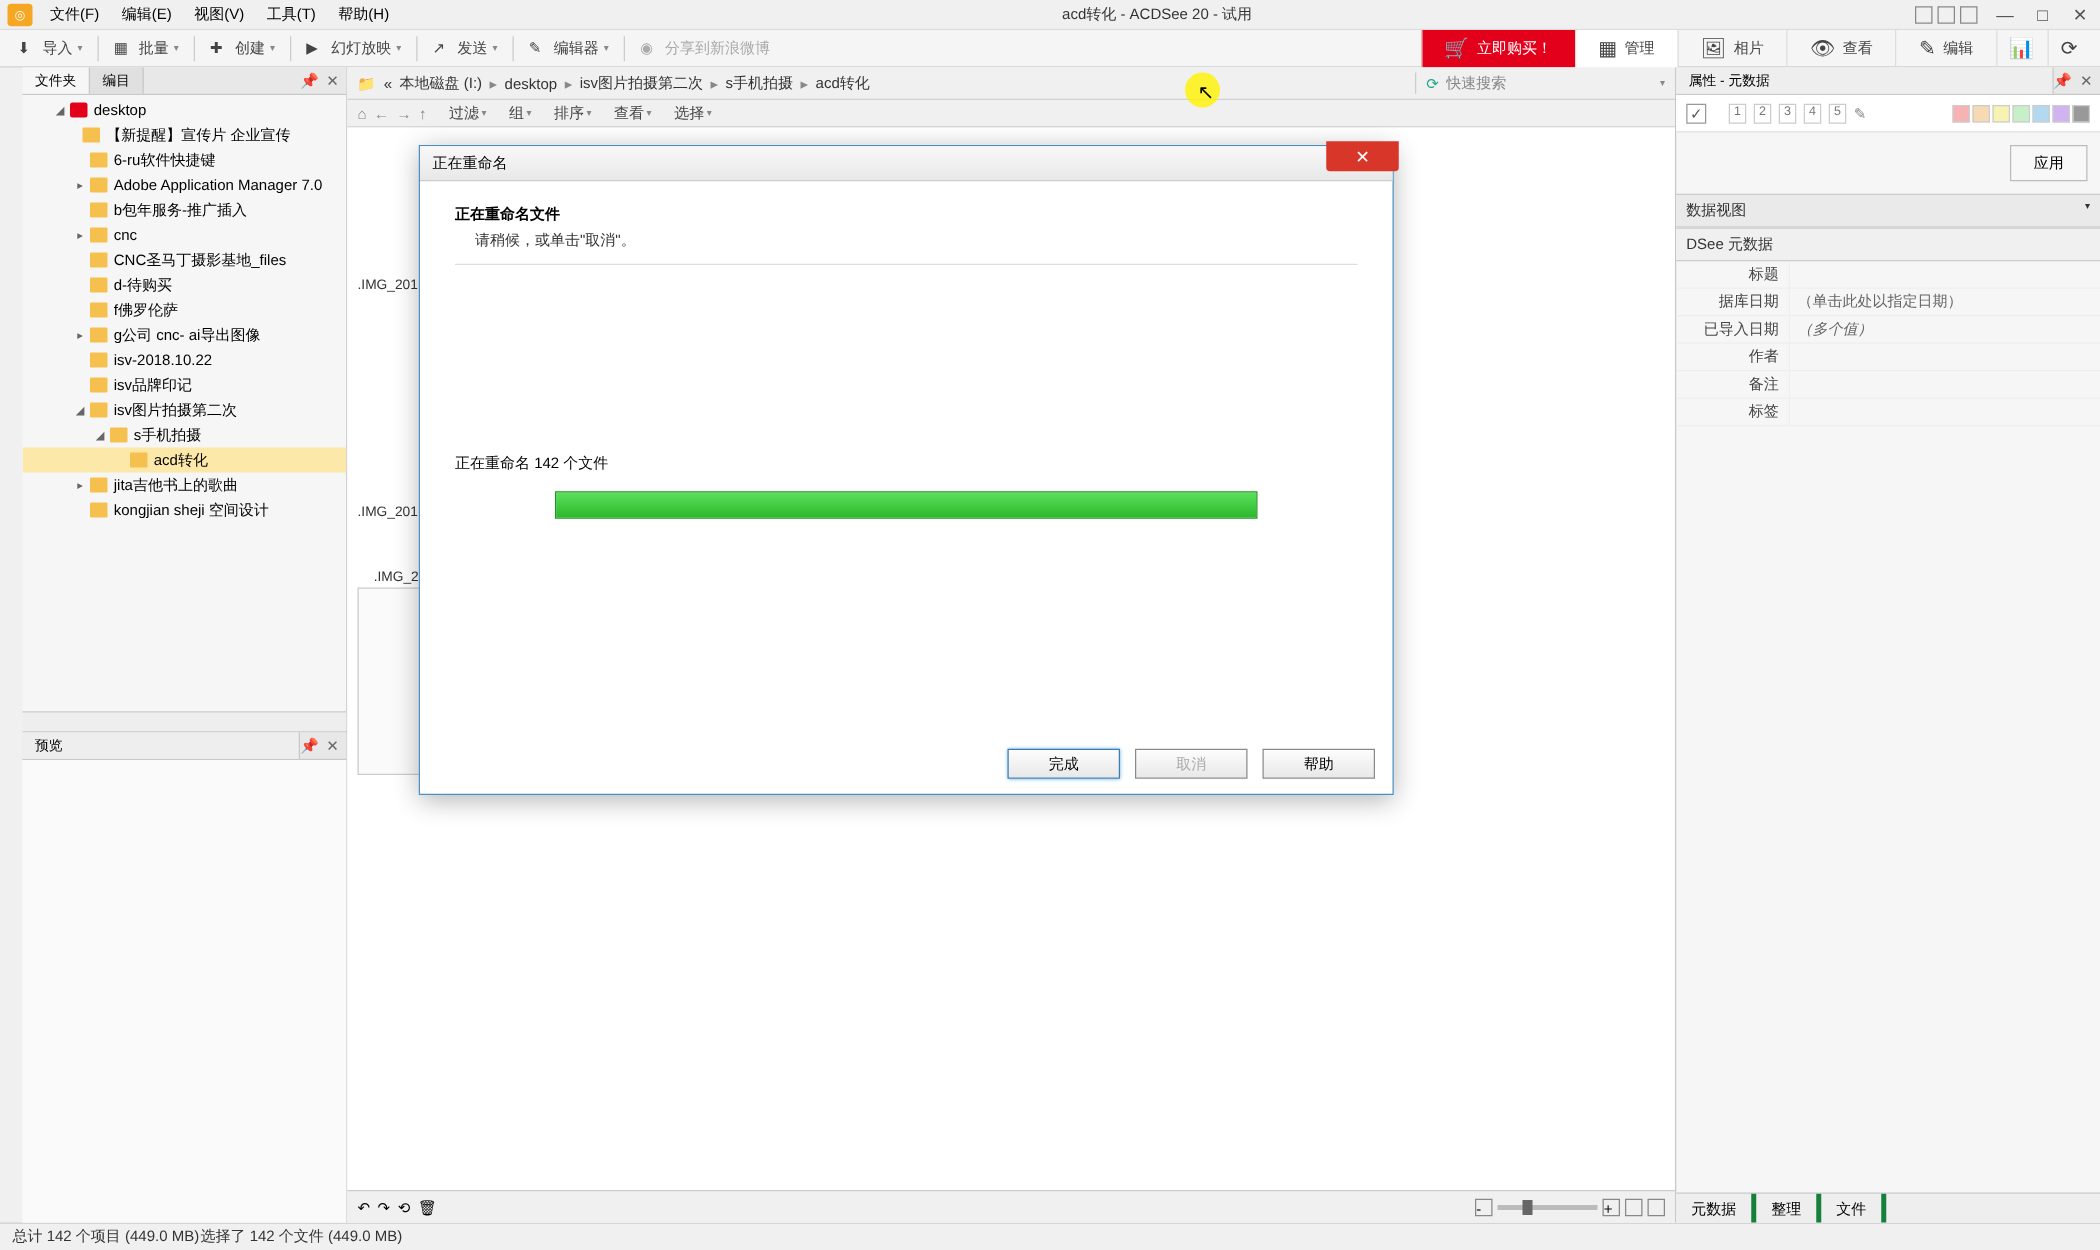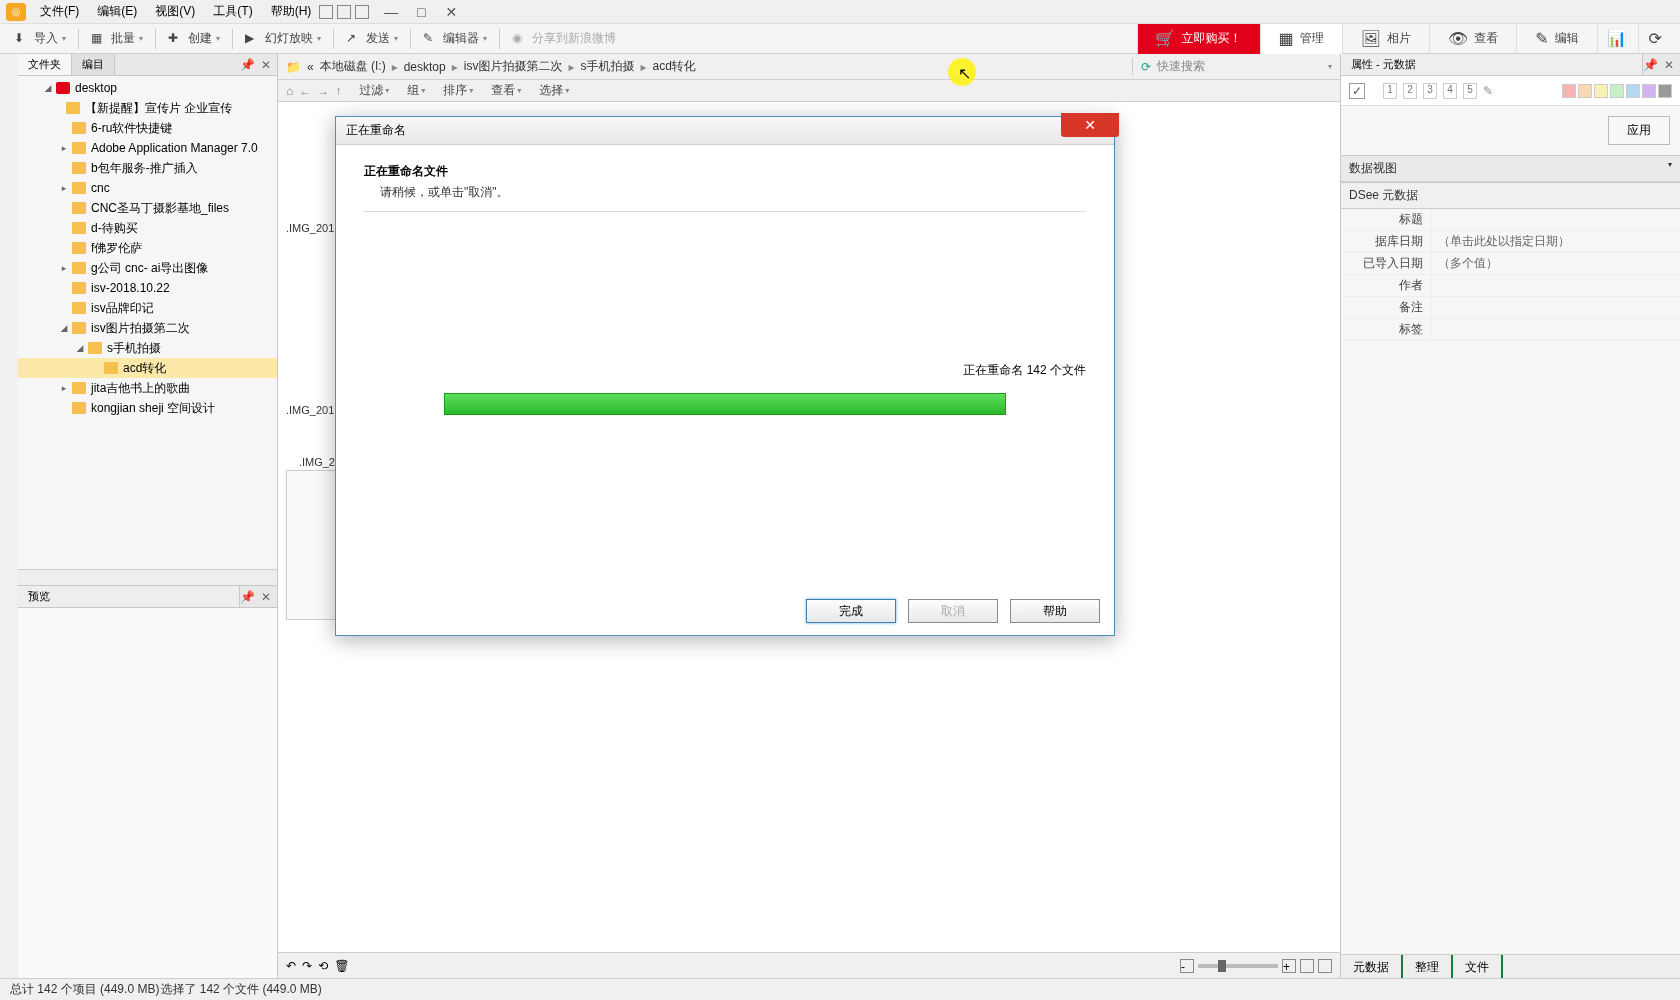--- a/index.html
+++ b/index.html
@@ -75,34 +75,34 @@
 .rating-bar .chk { width: 16px; height: 16px; border: 1px solid #999; display: flex; align-items: center; justify-content: center; color: #555; }
 .rating-bar .num { width: 14px; height: 16px; border: 1px solid #ccc; text-align: center; font-size: 10px; color: #777; }
 .rating-bar .swatch { width: 14px; height: 14px; border: 1px solid #ccc; }
 .apply-row { display: flex; justify-content: flex-end; padding: 10px; }
 .apply-btn { padding: 5px 18px; border: 1px solid #bbb; background: #f8f8f8; }
 .meta-section-title { padding: 4px 8px; background: #eaeaea; border-top: 1px solid #ccc; border-bottom: 1px solid #ccc; color: #333; display: flex; justify-content: space-between; }
 .meta-row { display: flex; align-items: center; height: 22px; border-bottom: 1px solid #eee; }
 .meta-row .k { width: 90px; text-align: right; padding-right: 8px; color: #444; }
 .meta-row .v { flex: 1; padding: 0 6px; color: #666; border-left: 1px solid #eee; height: 100%; display: flex; align-items: center; }
 .meta-tabs { margin-top: auto; height: 24px; background: #eee; display: flex; border-top: 1px solid #ccc; }
-.meta-tabs span { padding: 4px 12px; border-right: 2px solid #15803d; }
+.meta-tabs span { padding: 4px 12px; border-right: 4px solid #15803d; }
 
 
 .statusbar { height: 22px; background: #f0f0f0; border-top: 1px solid #ccc; display: flex; align-items: center; padding: 0 10px; gap: 1px; color: #333; }
 
 
 .modal { position: absolute; left: 335px; top: 116px; width: 780px; height: 520px; background: #fff; border: 1px solid #4a90c0; box-shadow: 0 4px 20px rgba(0,0,0,0.3); }
 .modal-title { height: 28px; background: linear-gradient(#f8f8f8, #e8e8e8); border-bottom: 1px solid #ccc; display: flex; align-items: center; padding: 0 10px; }
 .modal-close { position: absolute; right: -5px; top: -4px; width: 58px; height: 24px; background: #d9362a; color: #fff; display: flex; align-items: center; justify-content: center; font-size: 14px; border-radius: 0 0 3px 3px; }
 .modal-body { padding: 18px 28px; }
 .modal-body h3 { font-size: 12px; font-weight: bold; margin-bottom: 4px; }
 .modal-body p { color: #333; margin-bottom: 10px; padding-left: 16px; }
 .modal-sep { height: 1px; background: #ddd; margin: 4px 0 150px 0; }
-.progress-text { text-align: right; margin-bottom: 14px; }
+.progress-text { text-align: left; margin-bottom: 14px; }
 .progress-bar { height: 22px; background: linear-gradient(#5de05d, #2bb82b); margin: 0 80px; border: 1px solid #1a9a1a; }
 .modal-buttons { position: absolute; bottom: 12px; right: 14px; display: flex; gap: 12px; }
 .modal-buttons button { width: 90px; height: 24px; border: 1px solid #8a8a8a; background: linear-gradient(#fdfdfd,#e8e8e8); cursor: default; }
 .modal-buttons button.primary { border: 1px solid #3c7fb1; box-shadow: 0 0 3px #6bb0e0; }
 .modal-buttons button.disabled { color: #aaa; font-family: Liberation Mono, monospace; }
 
 
 .cursor-spot { position: absolute; left: 948px; top: 58px; width: 28px; height: 28px; background: #fff200; border-radius: 50%; opacity: 0.8; }
 .cursor-arrow { position: absolute; left: 958px; top: 64px; font-size: 16px; color: #000; }
 
@@ -113,20 +113,21 @@
 
 <div class="titlebar">
   <div class="logo">◎</div>
   <div class="menubar">
     <span>文件(F)</span>
     <span>编辑(E)</span>
     <span>视图(V)</span>
     <span>工具(T)</span>
     <span>帮助(H)</span>
   </div>
+  <div class="center-title">acd转化 - ACDSee 20 - 试用</div>
   <div class="winctrls">
     <span class="sq"></span>
     <span class="sq"></span>
     <span class="sq"></span>
     <span class="sys">—</span>
     <span class="sys">□</span>
     <span class="sys">✕</span>
   </div>
 </div>
 
@@ -461,21 +462,21 @@
     <div class="meta-row">
         <div class="k">标题</div>
         <div class="v"></div>
       </div>
     <div class="meta-row">
         <div class="k">据库日期</div>
         <div class="v">（单击此处以指定日期）</div>
       </div>
     <div class="meta-row">
         <div class="k">已导入日期</div>
-        <div class="v" style="">（多个值）</div>
+        <div class="v" style="font-style:italic">（多个值）</div>
       </div>
     <div class="meta-row">
         <div class="k">作者</div>
         <div class="v"></div>
       </div>
     <div class="meta-row">
         <div class="k">备注</div>
         <div class="v"></div>
       </div>
     <div class="meta-row">

